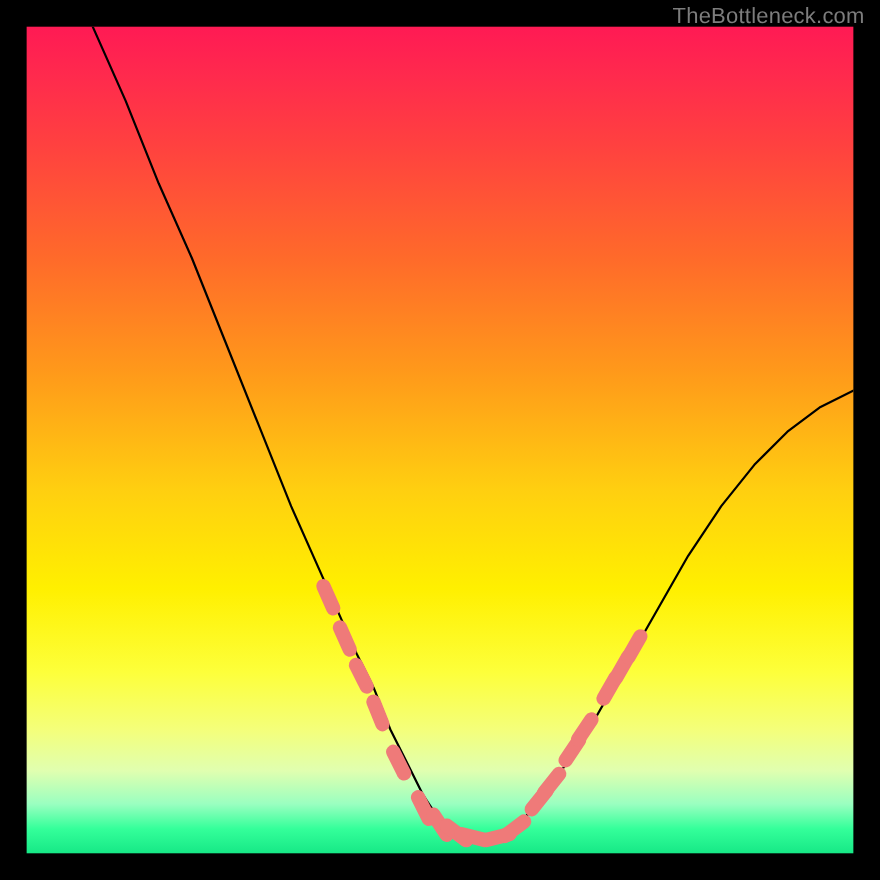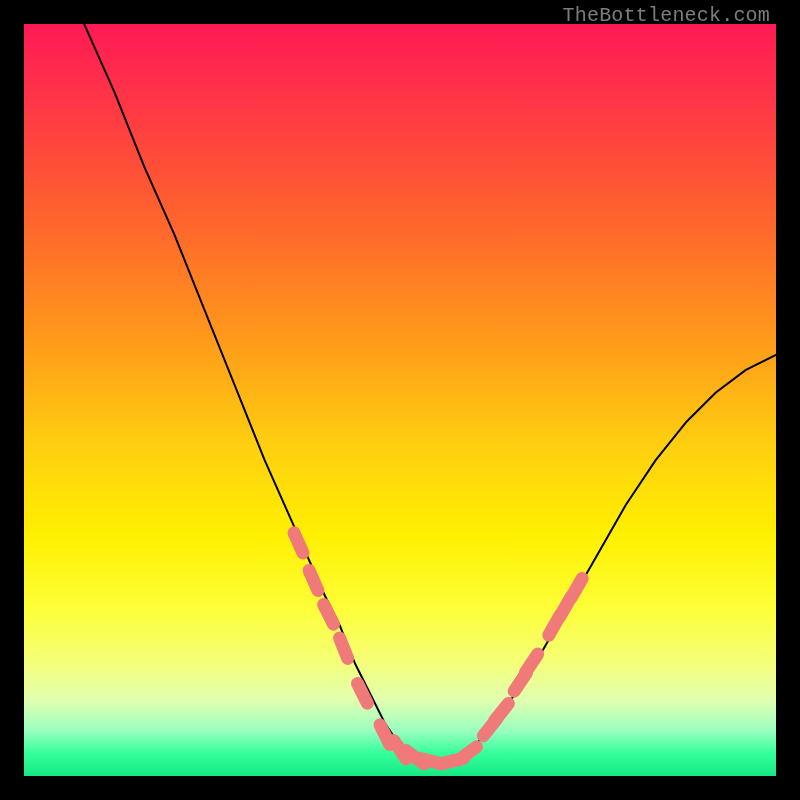--- a/index.html
+++ b/index.html
@@ -45,26 +45,25 @@
       #16e886 100%
     );
   }
   .svg-layer {
     position: absolute;
     inset: 0;
   }
   .watermark {
     position: absolute;
     top: 4px;
-    right: 30px;
+    right: 14px;
     color: #7d7d7d;
     font-size: 20px;
     letter-spacing: 0.2px;
     user-select: none;
-    font-family: Liberation Mono, monospace;
   }
 </style>
 </head>
 <body>
 
 <div class="frame">
   <div class="plot">
     <div class="gradient"></div>
     <svg class="svg-layer" viewBox="0 0 752 752" preserveAspectRatio="none">
       <g id="curve-layer">

